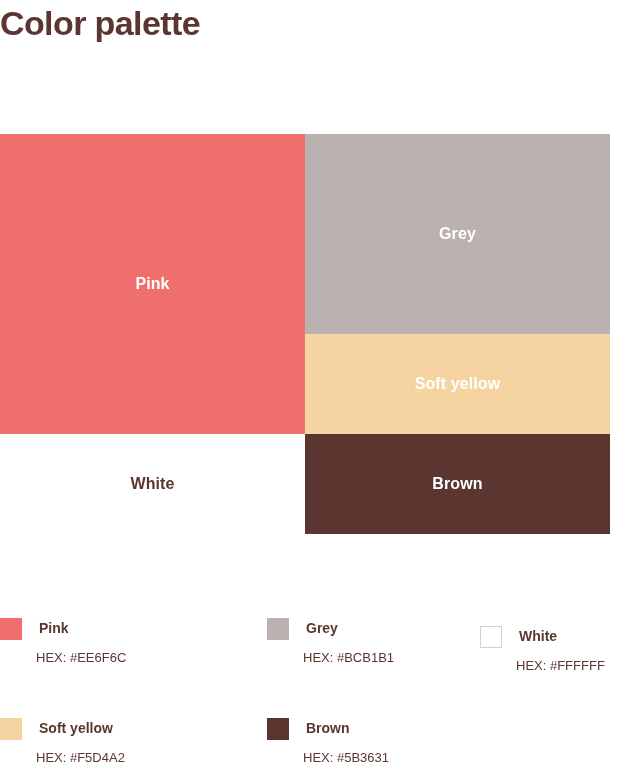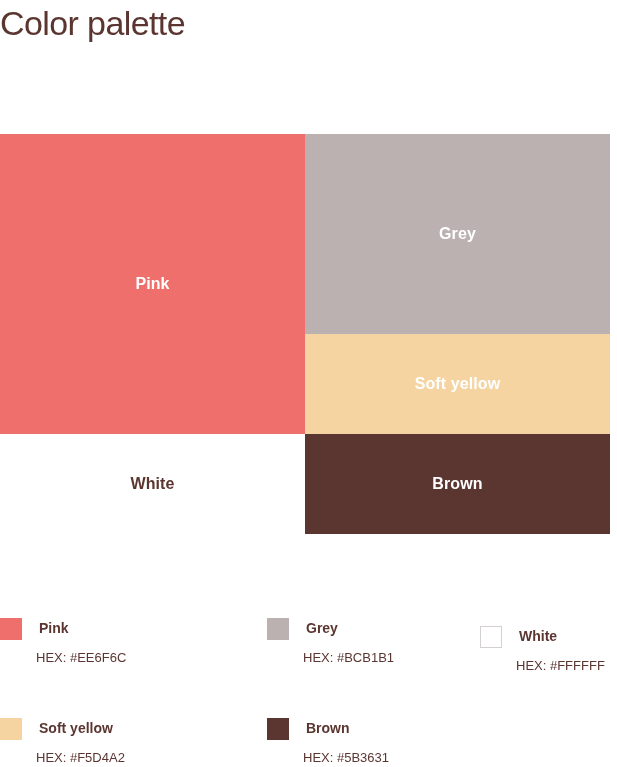--- a/index.html
+++ b/index.html
@@ -15,21 +15,21 @@
     font-family: "Liberation Sans", sans-serif;
     color: #5B3631;
   }
 
   
   #page-title {
     position: absolute;
     left: 0px;
     top: 0px;
     font-size: 34px;
-    font-weight: normal;
+    font-weight: bold;
     letter-spacing: -0.6px;
     color: #5B3631;
     line-height: 46px;
     white-space: nowrap;
   }
 
   
   #palette-grid {
     position: absolute;
     left: 0px;

